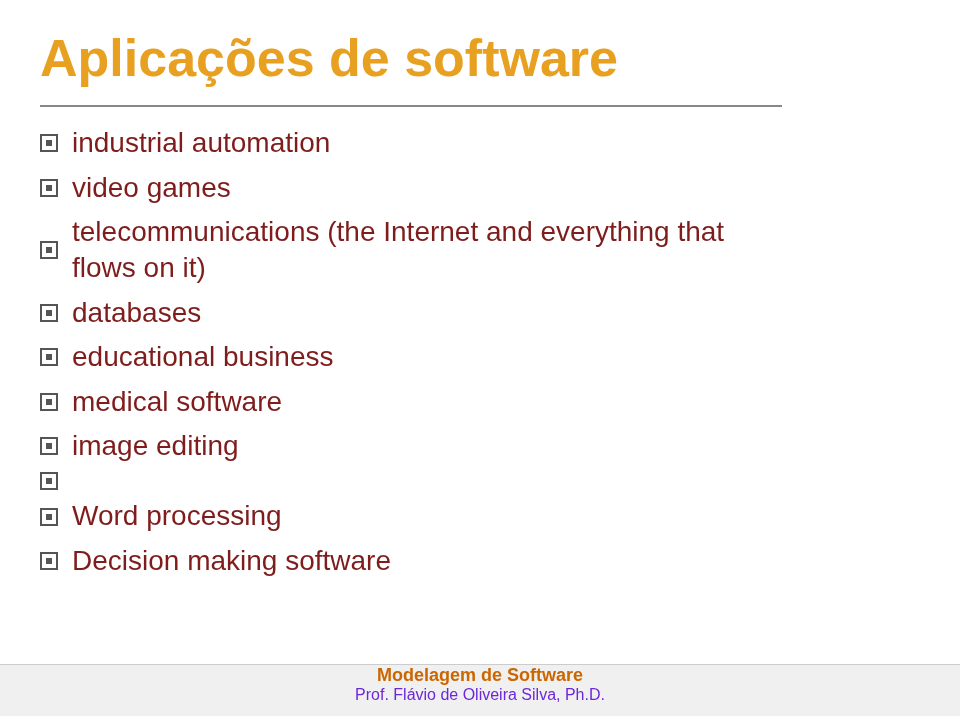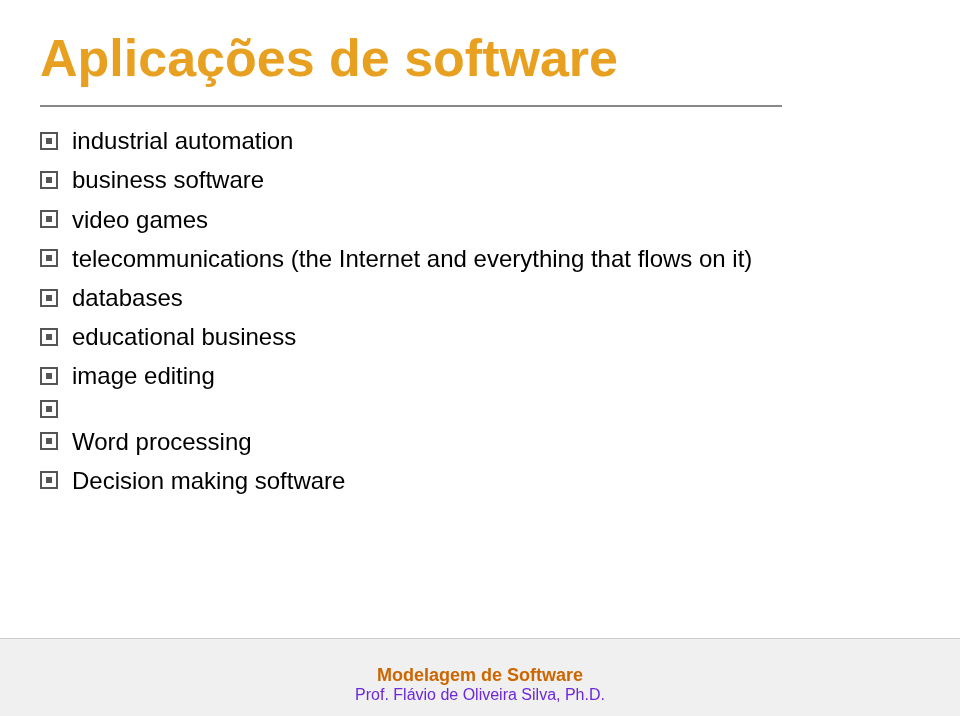--- a/index.html
+++ b/index.html
@@ -42,22 +42,22 @@
 
     .bullet-list {
       list-style: none;
       padding: 0;
       margin: 0;
     }
 
     .bullet-list li {
       display: flex;
       align-items: center;
-      font-size: 24px;
-      color: #000000;
+      font-size: 28px;
+      color: #7f1d1d;
       margin-bottom: 8px;
       line-height: 1.3;
     }
 
     .bullet-icon {
       width: 18px;
       height: 18px;
       min-width: 18px;
       border: 2px solid #555555;
       background: #ffffff;
@@ -78,21 +78,21 @@
     }
 
     .footer {
       position: absolute;
       bottom: 0;
       left: 0;
       width: 100%;
       background: #f0f0f0;
       border-top: 1px solid #cccccc;
       text-align: center;
-      padding: 26px 0 12px 0;
+      padding: 0 0 12px 0;
     }
 
     .footer-title {
       font-size: 18px;
       font-weight: bold;
       color: #cc6600;
     }
 
     .footer-subtitle {
       font-size: 16px;
@@ -108,37 +108,37 @@
 
   <div class="divider"></div>
 
   <ul class="bullet-list">
   <li>
         <span class="bullet-icon"></span>
         <span>industrial automation</span>
       </li>
       <li>
         <span class="bullet-icon"></span>
-        <span>business software</span>
-      </li>
-      <li>
-        <span class="bullet-icon"></span>
         <span>video games</span>
       </li>
       <li>
         <span class="bullet-icon"></span>
         <span>telecommunications (the Internet and everything that flows on it)</span>
       </li>
       <li>
         <span class="bullet-icon"></span>
         <span>databases</span>
       </li>
       <li>
         <span class="bullet-icon"></span>
         <span>educational business</span>
+      </li>
+      <li>
+        <span class="bullet-icon"></span>
+        <span>medical software</span>
       </li>
       <li>
         <span class="bullet-icon"></span>
         <span>image editing</span>
       </li>
       <li>
         <span class="bullet-icon"></span>
       </li>
       <li>
         <span class="bullet-icon"></span>

